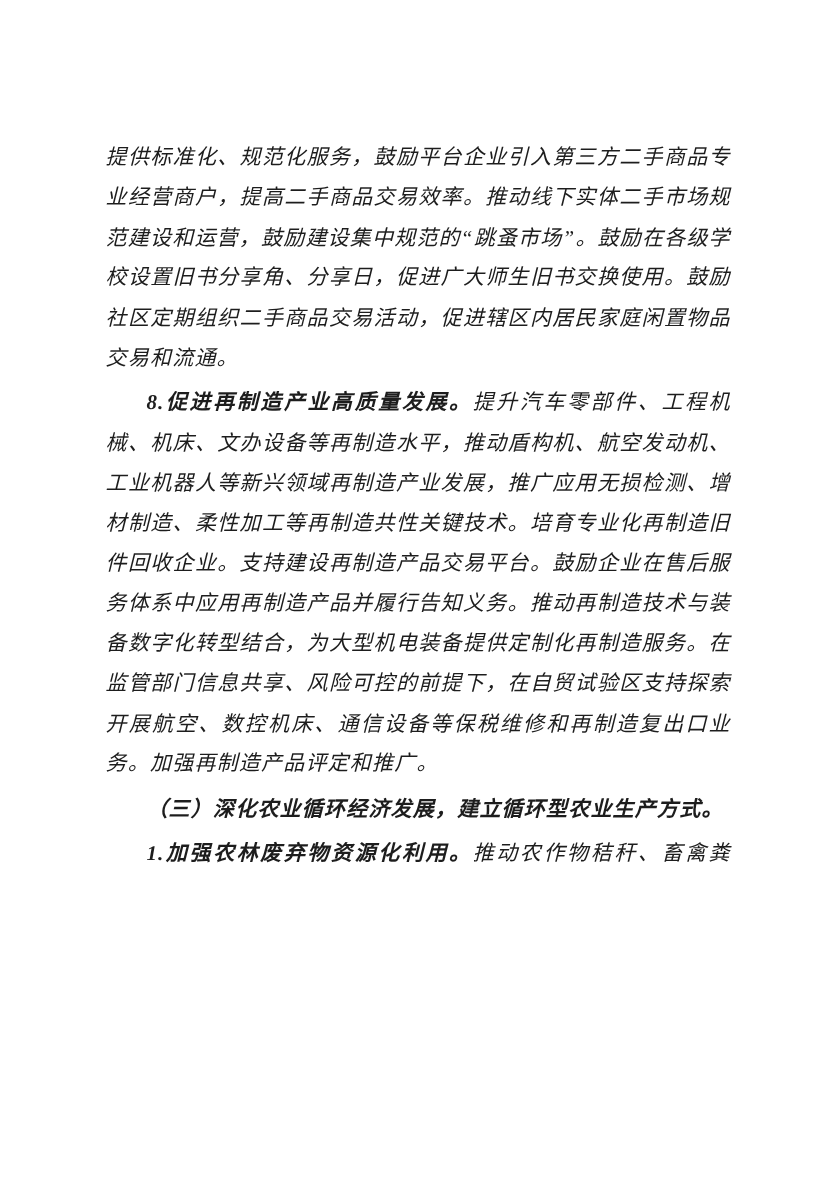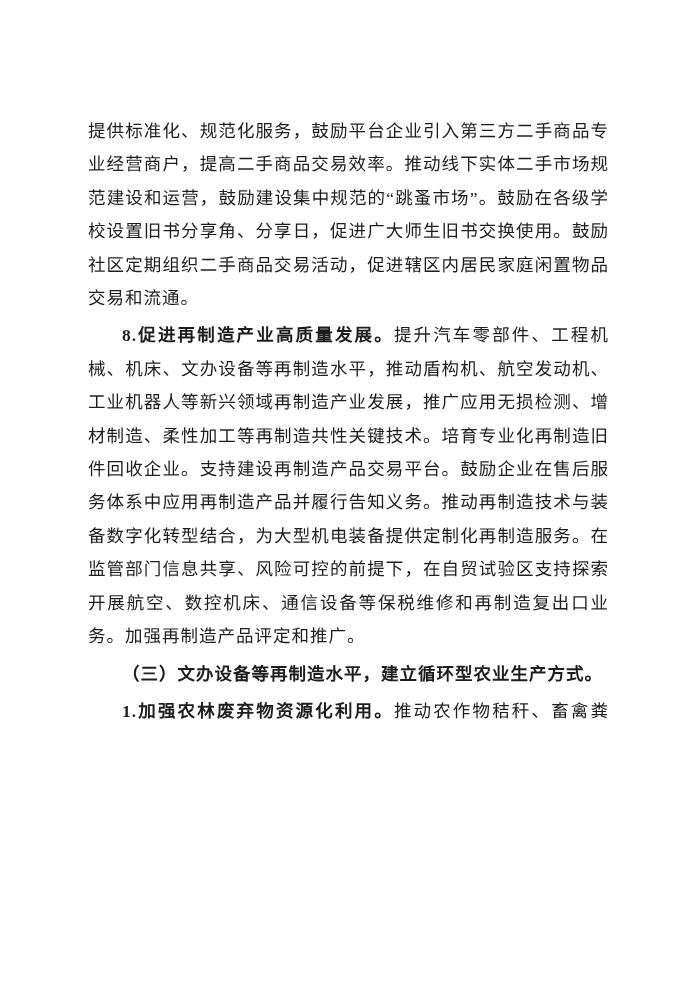--- a/index.html
+++ b/index.html
@@ -8,20 +8,21 @@
     background: #ffffff;
   }
   .page {
     position: relative;
     width: 700px;
     height: 728px;
     background: #ffffff;
     overflow: hidden;
     font-family: "Liberation Serif", "DejaVu Serif", serif;
     color: #1d1d1d;
+    font-style: italic;
   }
   .text-block {
     position: absolute;
     left: 88px;
     top: 115px;
     width: 521px;
     font-size: 17.5px;
     line-height: 33.4px;
     letter-spacing: 1px;
     text-align: justify;
@@ -51,21 +52,21 @@
   }
 </style>
 </head>
 <body>
 
 <div class="page">
 
   <main class="text-block" id="paragraphs-container">
       <p class="para"><span class="seg-regular">提供标准化、规范化服务，鼓励平台企业引入第三方二手商品专业经营商户，提高二手商品交易效率。推动线下实体二手市场规范建设和运营，鼓励建设集中规范的“跳蚤市场”。鼓励在各级学校设置旧书分享角、分享日，促进广大师生旧书交换使用。鼓励社区定期组织二手商品交易活动，促进辖区内居民家庭闲置物品交易和流通。</span></p>
       <p class="para indent"><span class="seg-bold">8.促进再制造产业高质量发展。</span><span class="seg-regular">提升汽车零部件、工程机械、机床、文办设备等再制造水平，推动盾构机、航空发动机、工业机器人等新兴领域再制造产业发展，推广应用无损检测、增材制造、柔性加工等再制造共性关键技术。培育专业化再制造旧件回收企业。支持建设再制造产品交易平台。鼓励企业在售后服务体系中应用再制造产品并履行告知义务。推动再制造技术与装备数字化转型结合，为大型机电装备提供定制化再制造服务。在监管部门信息共享、风险可控的前提下，在自贸试验区支持探索开展航空、数控机床、通信设备等保税维修和再制造复出口业务。加强再制造产品评定和推广。</span></p>
-      <p class="para indent"><span class="seg-bold">（三）文办设备等再制造水平，建立循环型农业生产方式。</span></p>
+      <p class="para indent"><span class="seg-bold">（三）深化农业循环经济发展，建立循环型农业生产方式。</span></p>
       <p class="para indent"><span class="seg-bold">1.加强农林废弃物资源化利用。</span><span class="seg-regular">推动农作物秸秆、畜禽粪污、林业废弃物、农产品加工副产物等农林废弃物高效利用。加强农作物秸秆综合利用，坚持农用优先，加大秸秆还田力度，发挥耕地保育功能，鼓励秸秆离田产业化利用，开发新材料新产品，提高秸秆饲料、燃料、原料等附加值。加强畜禽粪污处理设施建</span></p>
     </main>
 
   <footer class="page-footer">
     <span>— 8 —</span>
   </footer>
 
 </div>
 
 </body></html>

